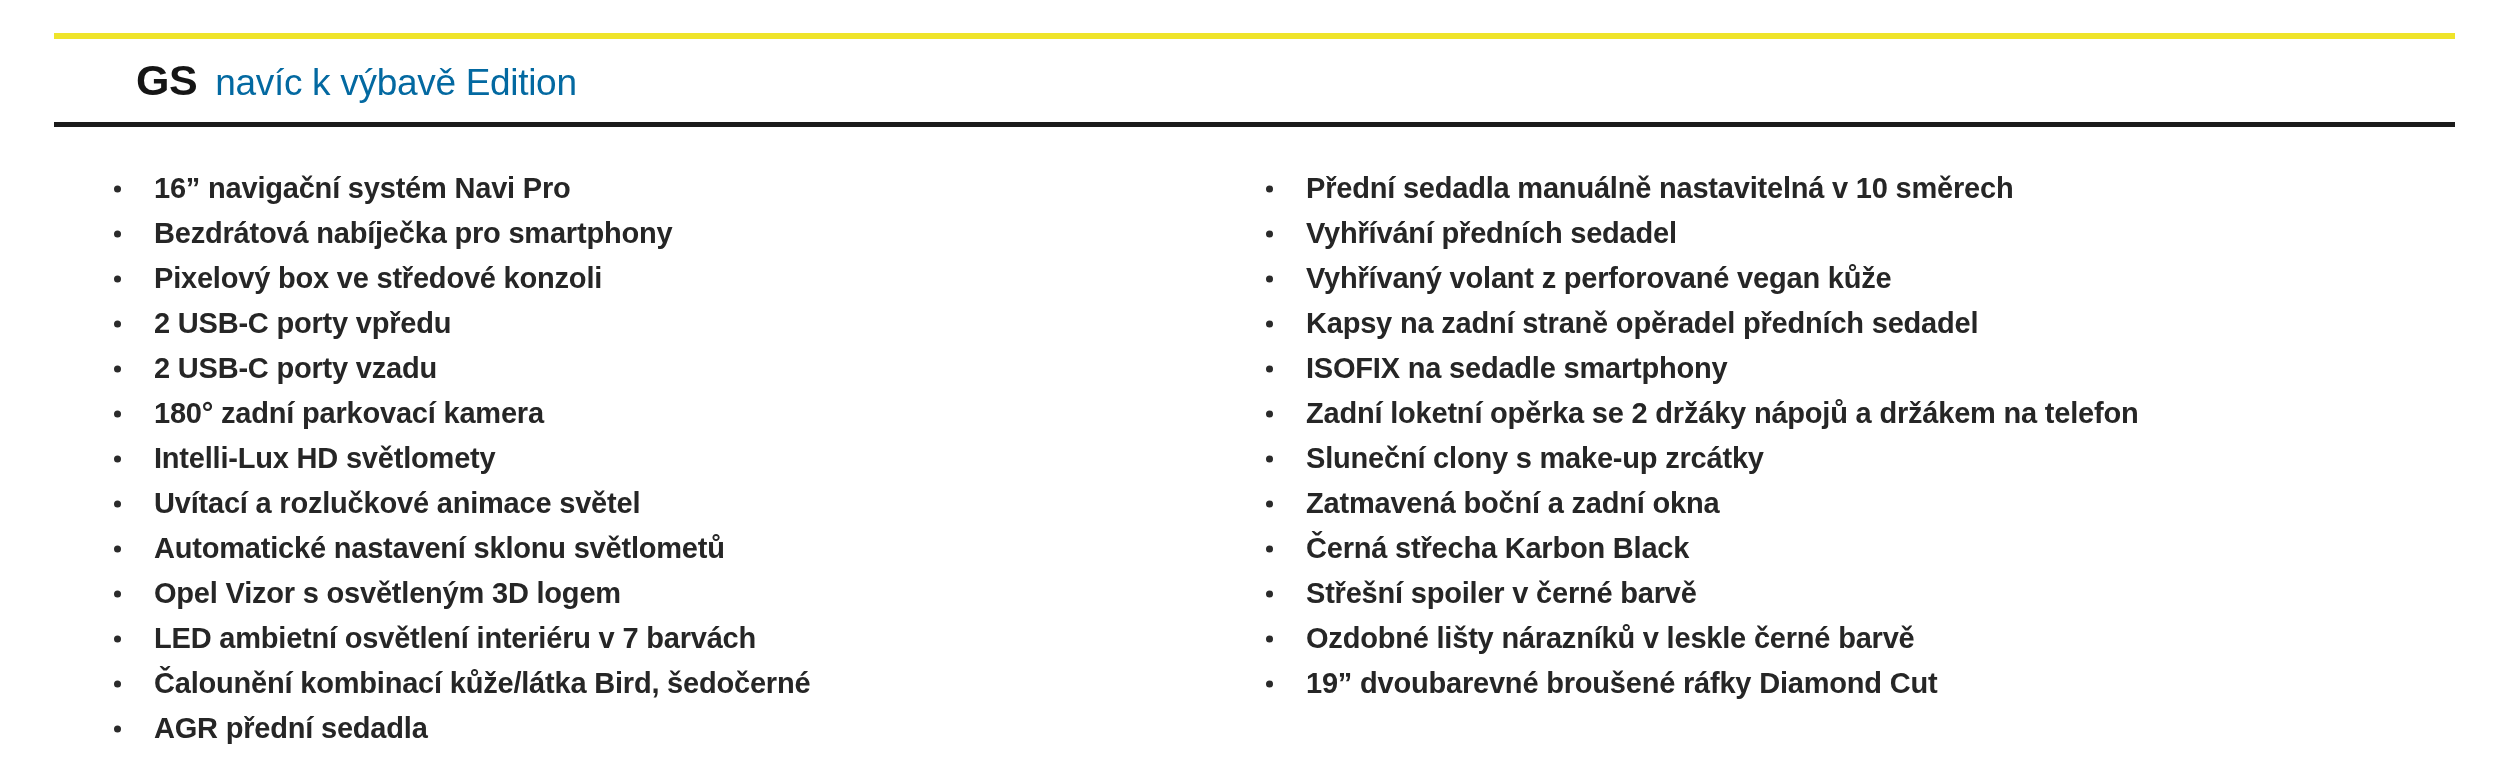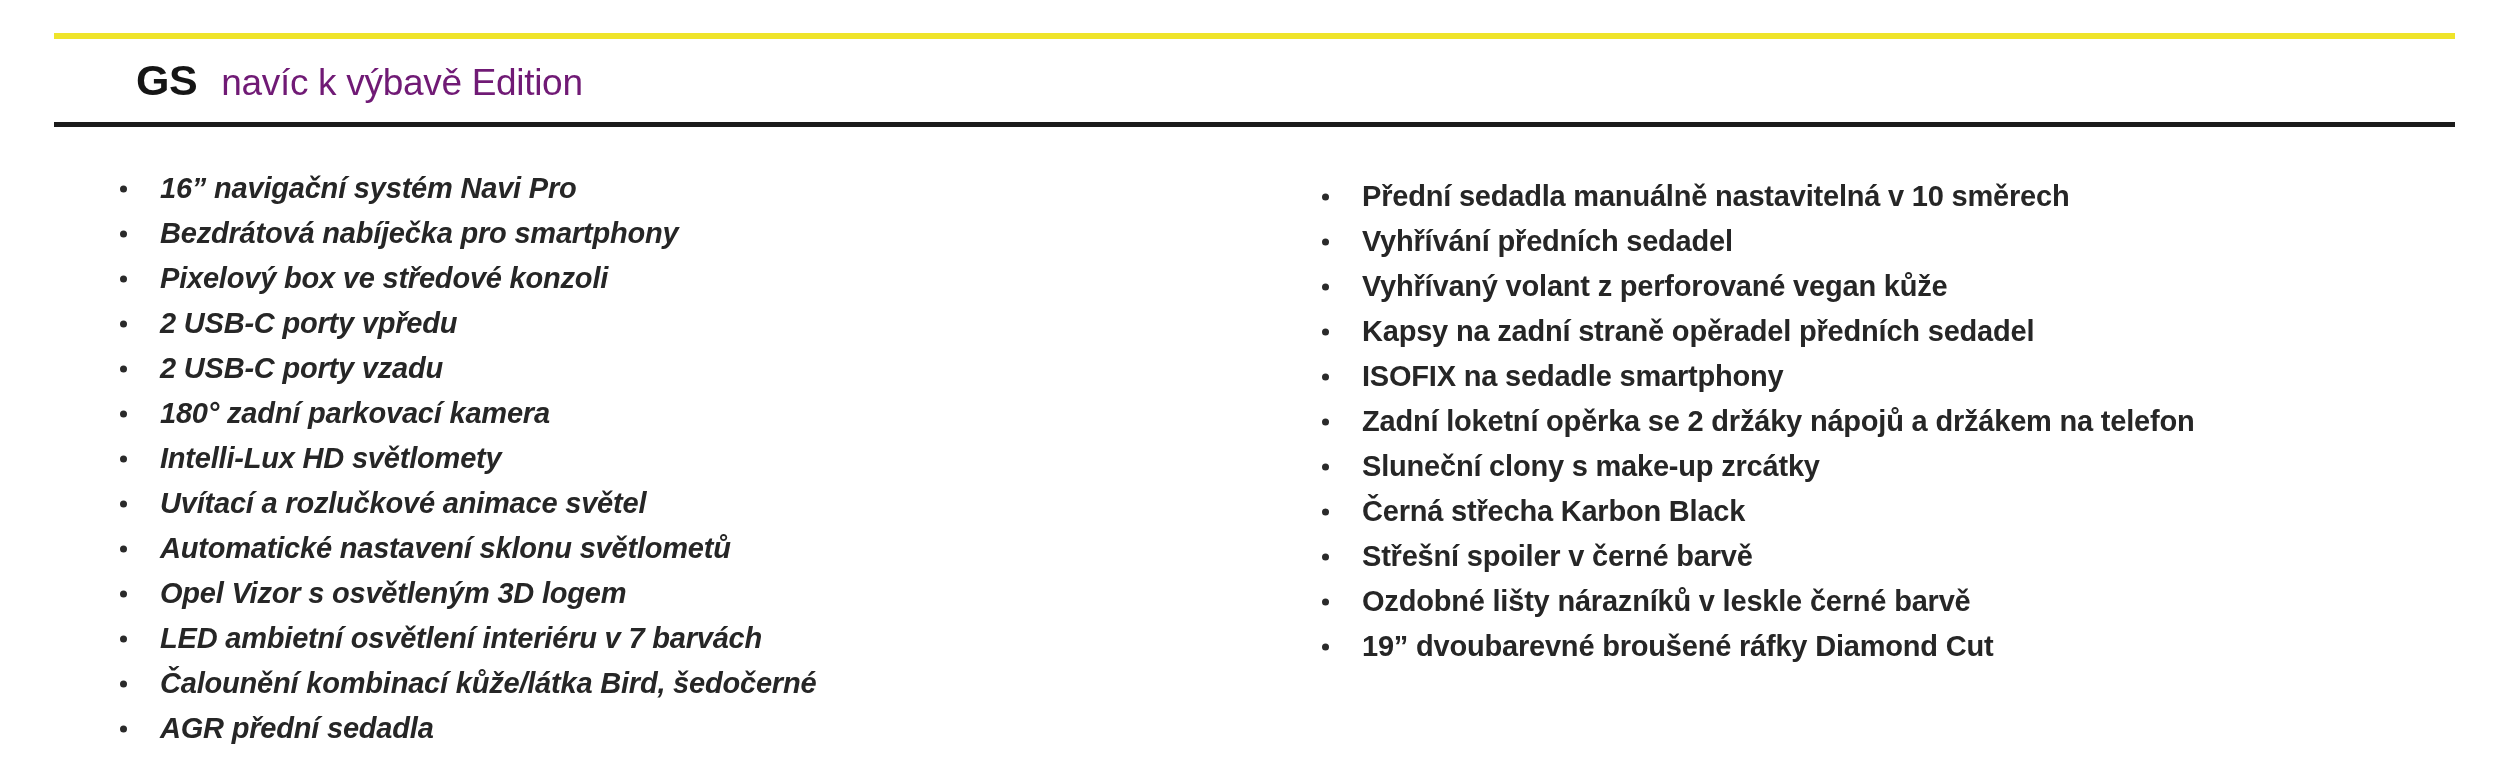--- a/index.html
+++ b/index.html
@@ -41,37 +41,37 @@
   .trim-name {
     font-size: 43px;
     font-weight: 700;
     color: #151515;
     letter-spacing: -0.5px;
     margin-left: 31px;
   }
   .trim-subtitle {
     font-size: 37px;
     font-weight: 400;
-    color: #701a75;
-    margin-left: 24px;
+    color: #0369a1;
+    margin-left: 18px;
     letter-spacing: -0.3px;
   }
   .columns {
     position: absolute;
     top: 166px;
     left: 0;
     right: 0;
   }
   ul.feature-list {
     list-style: none;
     position: absolute;
     top: 0;
   }
-  ul.feature-list.left  { left: 118px;  width: 1140px; font-style: italic; }
-  ul.feature-list.right { left: 1320px; width: 1160px; margin-top: 8px; }
+  ul.feature-list.left  { left: 112px;  width: 1140px; }
+  ul.feature-list.right { left: 1264px; width: 1160px; }
   ul.feature-list li {
     position: relative;
     padding-left: 42px;
     line-height: 45px;
     height: 45px;
     font-size: 29px;
     font-weight: 600;
     color: #262626;
     letter-spacing: -0.2px;
     white-space: nowrap;
@@ -117,20 +117,21 @@
         <li><span class="bullet"></span><span>AGR přední sedadla</span></li>
       </ul>
     <ul class="feature-list right">
         <li><span class="bullet"></span><span>Přední sedadla manuálně nastavitelná v 10 směrech</span></li>
         <li><span class="bullet"></span><span>Vyhřívání předních sedadel</span></li>
         <li><span class="bullet"></span><span>Vyhřívaný volant z perforované vegan kůže</span></li>
         <li><span class="bullet"></span><span>Kapsy na zadní straně opěradel předních sedadel</span></li>
         <li><span class="bullet"></span><span>ISOFIX na sedadle smartphony</span></li>
         <li><span class="bullet"></span><span>Zadní loketní opěrka se 2 držáky nápojů a držákem na telefon</span></li>
         <li><span class="bullet"></span><span>Sluneční clony s make-up zrcátky</span></li>
+        <li><span class="bullet"></span><span>Zatmavená boční a zadní okna</span></li>
         <li><span class="bullet"></span><span>Černá střecha Karbon Black</span></li>
         <li><span class="bullet"></span><span>Střešní spoiler v černé barvě</span></li>
         <li><span class="bullet"></span><span>Ozdobné lišty nárazníků v leskle černé barvě</span></li>
         <li><span class="bullet"></span><span>19” dvoubarevné broušené ráfky Diamond Cut</span></li>
       </ul>
   </div>
 
 </div>
 
 </body></html>

